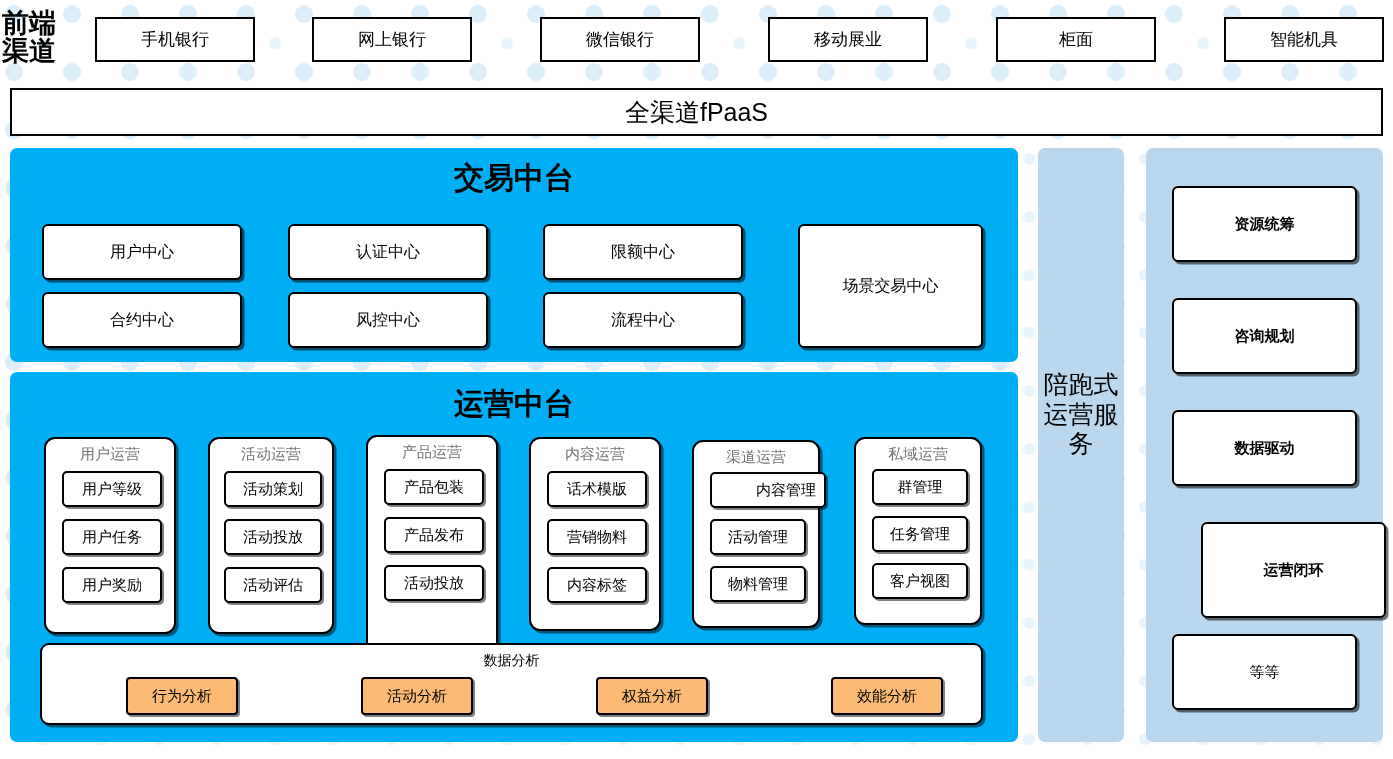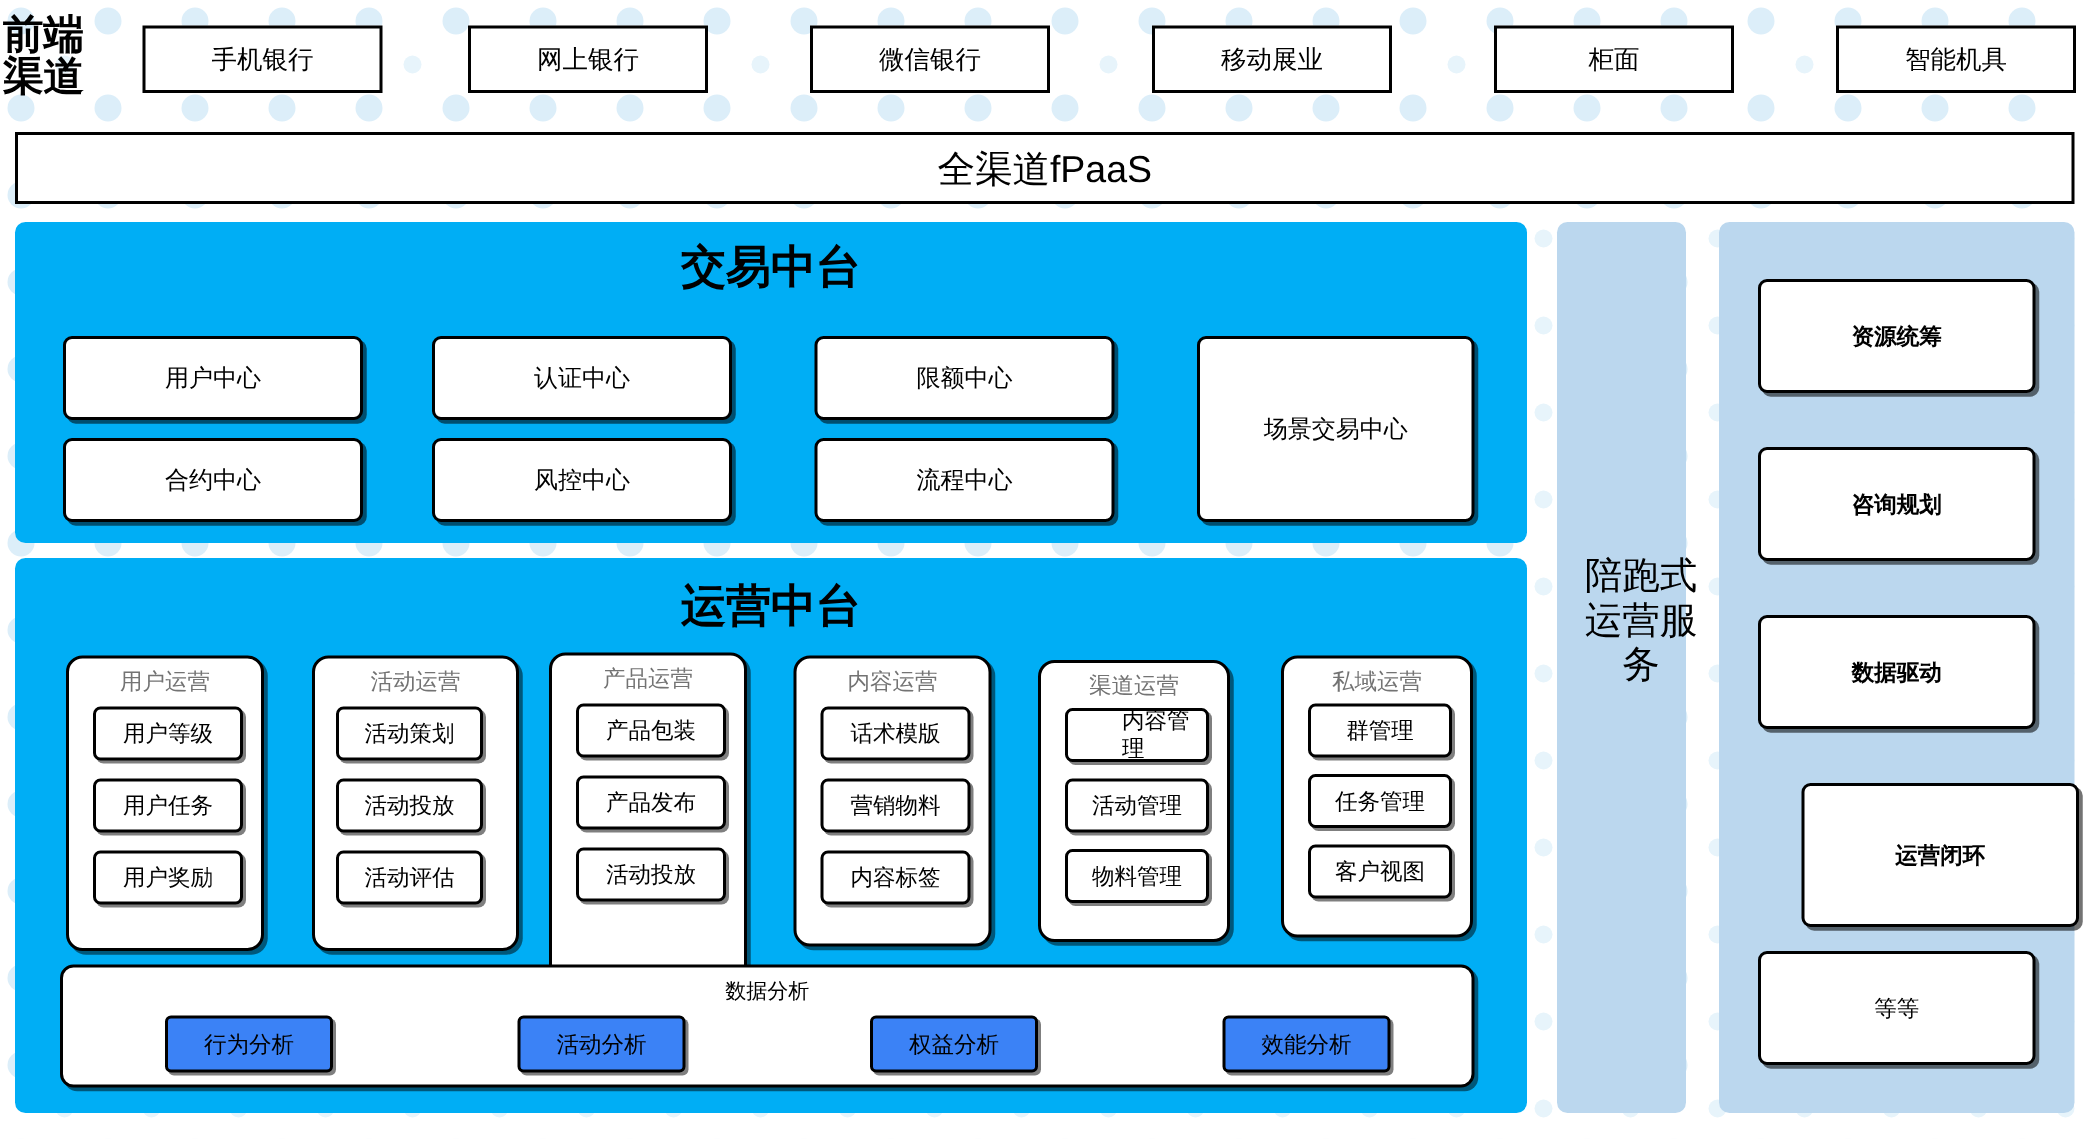--- a/index.html
+++ b/index.html
@@ -155,44 +155,44 @@
   }
   #da-title {
     position: absolute;
     left: 0; right: 0; top: 7px;
     text-align: center;
     font-size: 14px;
     color: #000;
   }
   .da-item {
     position: absolute;
-    background: #3b82f6;
+    background: #fdba74;
     border: 2px solid #000;
     border-radius: 4px;
     box-sizing: border-box;
     display: flex;
     align-items: center;
     justify-content: center;
     font-size: 15px;
     color: #000;
     box-shadow: 2px 2px 0 rgba(0,0,0,0.5);
+    margin-left: 16px;
   }
   
   #svc-text {
     position: absolute;
     left: 1041px;
     top: 370px;
     width: 80px;
     text-align: center;
     font-size: 25px;
     line-height: 1.18;
     color: #000;
     z-index: 3;
     word-break: break-all;
-    margin-left: 13px;
   }
   .rightcard {
     position: absolute;
     background: #ffffff;
     border: 2.5px solid #000000;
     border-radius: 6px;
     box-sizing: border-box;
     display: flex;
     align-items: center;
     justify-content: center;
@@ -250,21 +250,21 @@
   <div class="cyanpanel" style="left:10px; top:372px; width:1008px; height:370px;"></div>
   <div class="panel-title" style="left:10px; top:384px; width:1008px;">运营中台</div>
 
   <div class="groupcol" style="left:44px; top:437px; width:132px; height:197px;">
     <div class="group-head">用户运营</div>
     <div class="subbox" style="left:16px; top:32px; width:100px; height:36px;">用户等级</div>
     <div class="subbox" style="left:16px; top:80px; width:100px; height:36px;">用户任务</div>
     <div class="subbox" style="left:16px; top:128px; width:100px; height:36px;">用户奖励</div>
   </div>
 
-  <div class="groupcol" style="left:208px; top:437px; width:138px; height:197px;padding-left:37px;">
+  <div class="groupcol" style="left:208px; top:437px; width:126px; height:197px;padding-left:37px;">
     <div class="group-head">活动运营</div>
     <div class="subbox" style="left:14px; top:32px; width:98px; height:36px;">活动策划</div>
     <div class="subbox" style="left:14px; top:80px; width:98px; height:36px;">活动投放</div>
     <div class="subbox" style="left:14px; top:128px; width:98px; height:36px;">活动评估</div>
   </div>
 
   <div class="groupcol" style="left:366px; top:435px; width:132px; height:225px;">
     <div class="group-head">产品运营</div>
     <div class="subbox" style="left:16px; top:32px; width:100px; height:36px;">产品包装</div>
     <div class="subbox" style="left:16px; top:80px; width:100px; height:36px;">产品发布</div>
@@ -273,21 +273,21 @@
 
   <div class="groupcol" style="left:529px; top:437px; width:132px; height:194px;">
     <div class="group-head">内容运营</div>
     <div class="subbox" style="left:16px; top:32px; width:100px; height:36px;">话术模版</div>
     <div class="subbox" style="left:16px; top:80px; width:100px; height:36px;">营销物料</div>
     <div class="subbox" style="left:16px; top:128px; width:100px; height:36px;">内容标签</div>
   </div>
 
   <div class="groupcol" style="left:692px; top:440px; width:128px; height:188px;">
     <div class="group-head">渠道运营</div>
-    <div class="subbox" style="left:16px; top:30px; width:96px; height:36px;padding-left:36px;">内容管理</div>
+    <div class="subbox" style="left:16px; top:30px; width:116px; height:36px;padding-left:36px;">内容管理</div>
     <div class="subbox" style="left:16px; top:77px; width:96px; height:36px;">活动管理</div>
     <div class="subbox" style="left:16px; top:124px; width:96px; height:36px;">物料管理</div>
   </div>
 
   <div class="groupcol" style="left:854px; top:437px; width:128px; height:188px;">
     <div class="group-head">私域运营</div>
     <div class="subbox" style="left:16px; top:30px; width:96px; height:36px;">群管理</div>
     <div class="subbox" style="left:16px; top:77px; width:96px; height:36px;">任务管理</div>
     <div class="subbox" style="left:16px; top:124px; width:96px; height:36px;">客户视图</div>
   </div>

